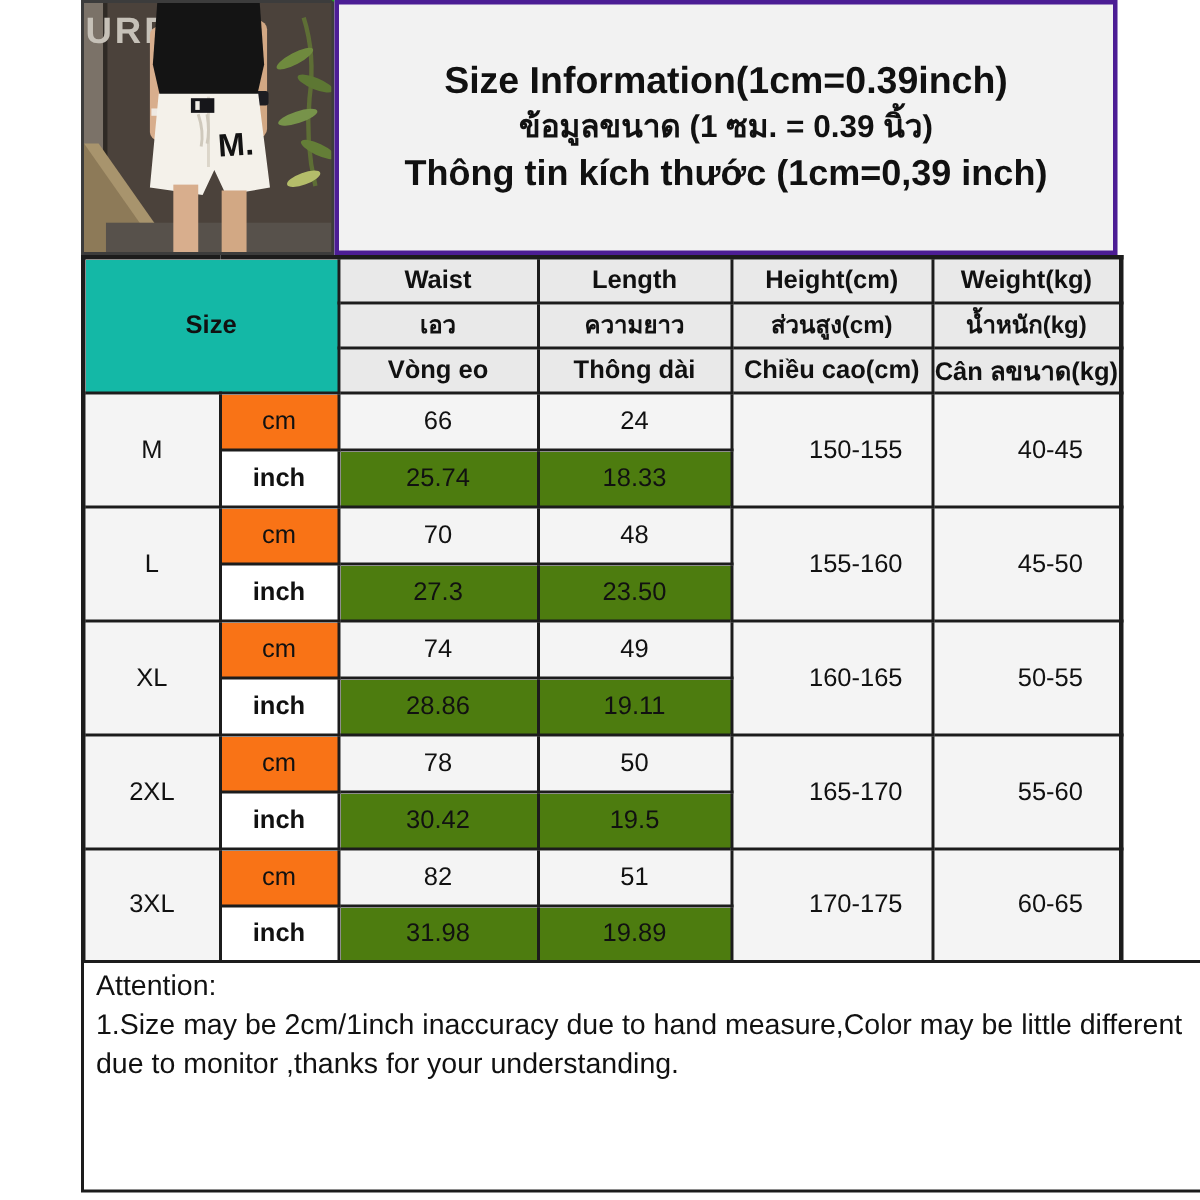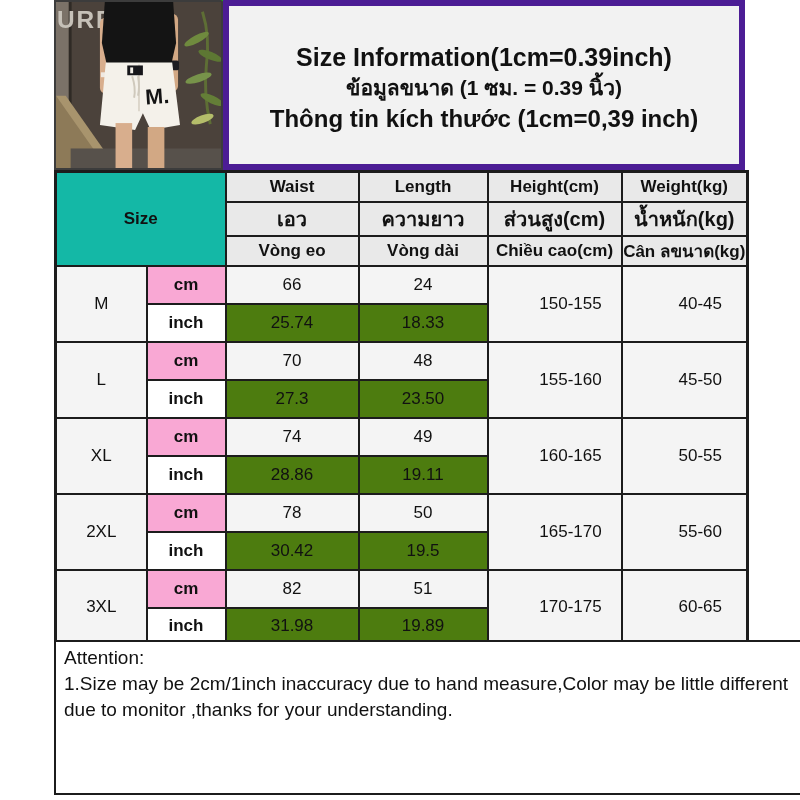--- a/index.html
+++ b/index.html
@@ -8,21 +8,21 @@
 
   
   .photo-frame {
     position: absolute; left: 54px; top: 0; width: 169px; height: 170px;
     border: 2px solid #3c3c3c; background: #4b423b; overflow: hidden;
   }
   .photo-frame svg { display: block; width: 100%; height: 100%; }
 
   .title-box {
     position: absolute; left: 223px; top: 0; width: 522px; height: 170px;
-    background: #f2f2f2; border: 6px solid #4c1d95;
+    background: #f2f2f2; border: 3px solid #4c1d95;
     display: flex; flex-direction: column; align-items: center; justify-content: flex-start;
     padding-top: 36px; text-align: center;
   }
   .title-en { font-size: 25px; font-weight: 700; line-height: 31px; }
   .title-th { font-size: 21px; font-weight: 700; line-height: 30px; }
   .title-vi { font-size: 24px; font-weight: 700; line-height: 31px; }
 
   .corner-triangle {
     position: absolute; left: 221px; top: 0; width: 0; height: 0;
     border-top: 10px solid #1ea41e; border-left: 13px solid transparent;
@@ -34,25 +34,25 @@
     border-collapse: collapse; table-layout: fixed;
     border: 3px solid #1c1c1c;
   }
   table.size-table th, table.size-table td {
     border: 2px solid #1c1c1c; text-align: center; vertical-align: middle;
     font-size: 17px; overflow: hidden; white-space: nowrap;
   }
   thead tr { height: 30px; }
   tbody tr { height: 38px; }
   thead th { background: #e9e9e9; font-weight: 700; }
-  thead th.th-thai { font-size: 20px; margin-left: 29px; }
+  thead th.th-thai { font-size: 16px; margin-left: 29px; }
   th.size-head { background: #14b8a6; font-size: 38px; font-weight: 700; }
   td.size-cell, th.size-cell { background: #e2e2e2; font-weight: 700; font-size: 18px; }
   tr.cm-row td { background: #f4f4f4; font-weight: 400; }
-  tr.cm-row td.unit-cell { background: #f9a8d4; font-weight: 700; margin-top: 23px; }
+  tr.cm-row td.unit-cell { background: #f97316; font-weight: 400; margin-top: 23px; }
   tr.inch-row td { background: #4d7c0f; font-weight: 400; }
   tr.inch-row td.unit-cell { background: #ffffff; font-weight: 700; }
   td.merged-cell { background: #f2f2f2; font-weight: 400; padding-left: 32px; }
 
   
   .attention-box {
     position: absolute; left: 54px; top: 640px; width: 753px; height: 155px;
     border: 2px solid #1c1c1c; background: #fff;
     padding: 3px 8px 0 8px; font-size: 19px; line-height: 26px; font-weight: 400;
   }
@@ -136,21 +136,21 @@
         <th>Weight(kg)</th>
       </tr>
       <tr>
         <th class="th-thai">เอว</th>
         <th class="th-thai">ความยาว</th>
         <th class="th-thai">ส่วนสูง(cm)</th>
         <th class="th-thai">น้ำหนัก(kg)</th>
       </tr>
       <tr>
         <th>Vòng eo</th>
-        <th>Vòng dài</th>
+        <th>Thông dài</th>
         <th>Chiều cao(cm)</th>
         <th>Cân ลขนาด(kg)</th>
       </tr>
     </thead>
     <tbody>
 
       <tr class="cm-row">
         <td rowspan="2" class="size-cell">M</td>
         <td class="unit-cell">cm</td>
         <td>66</td>

